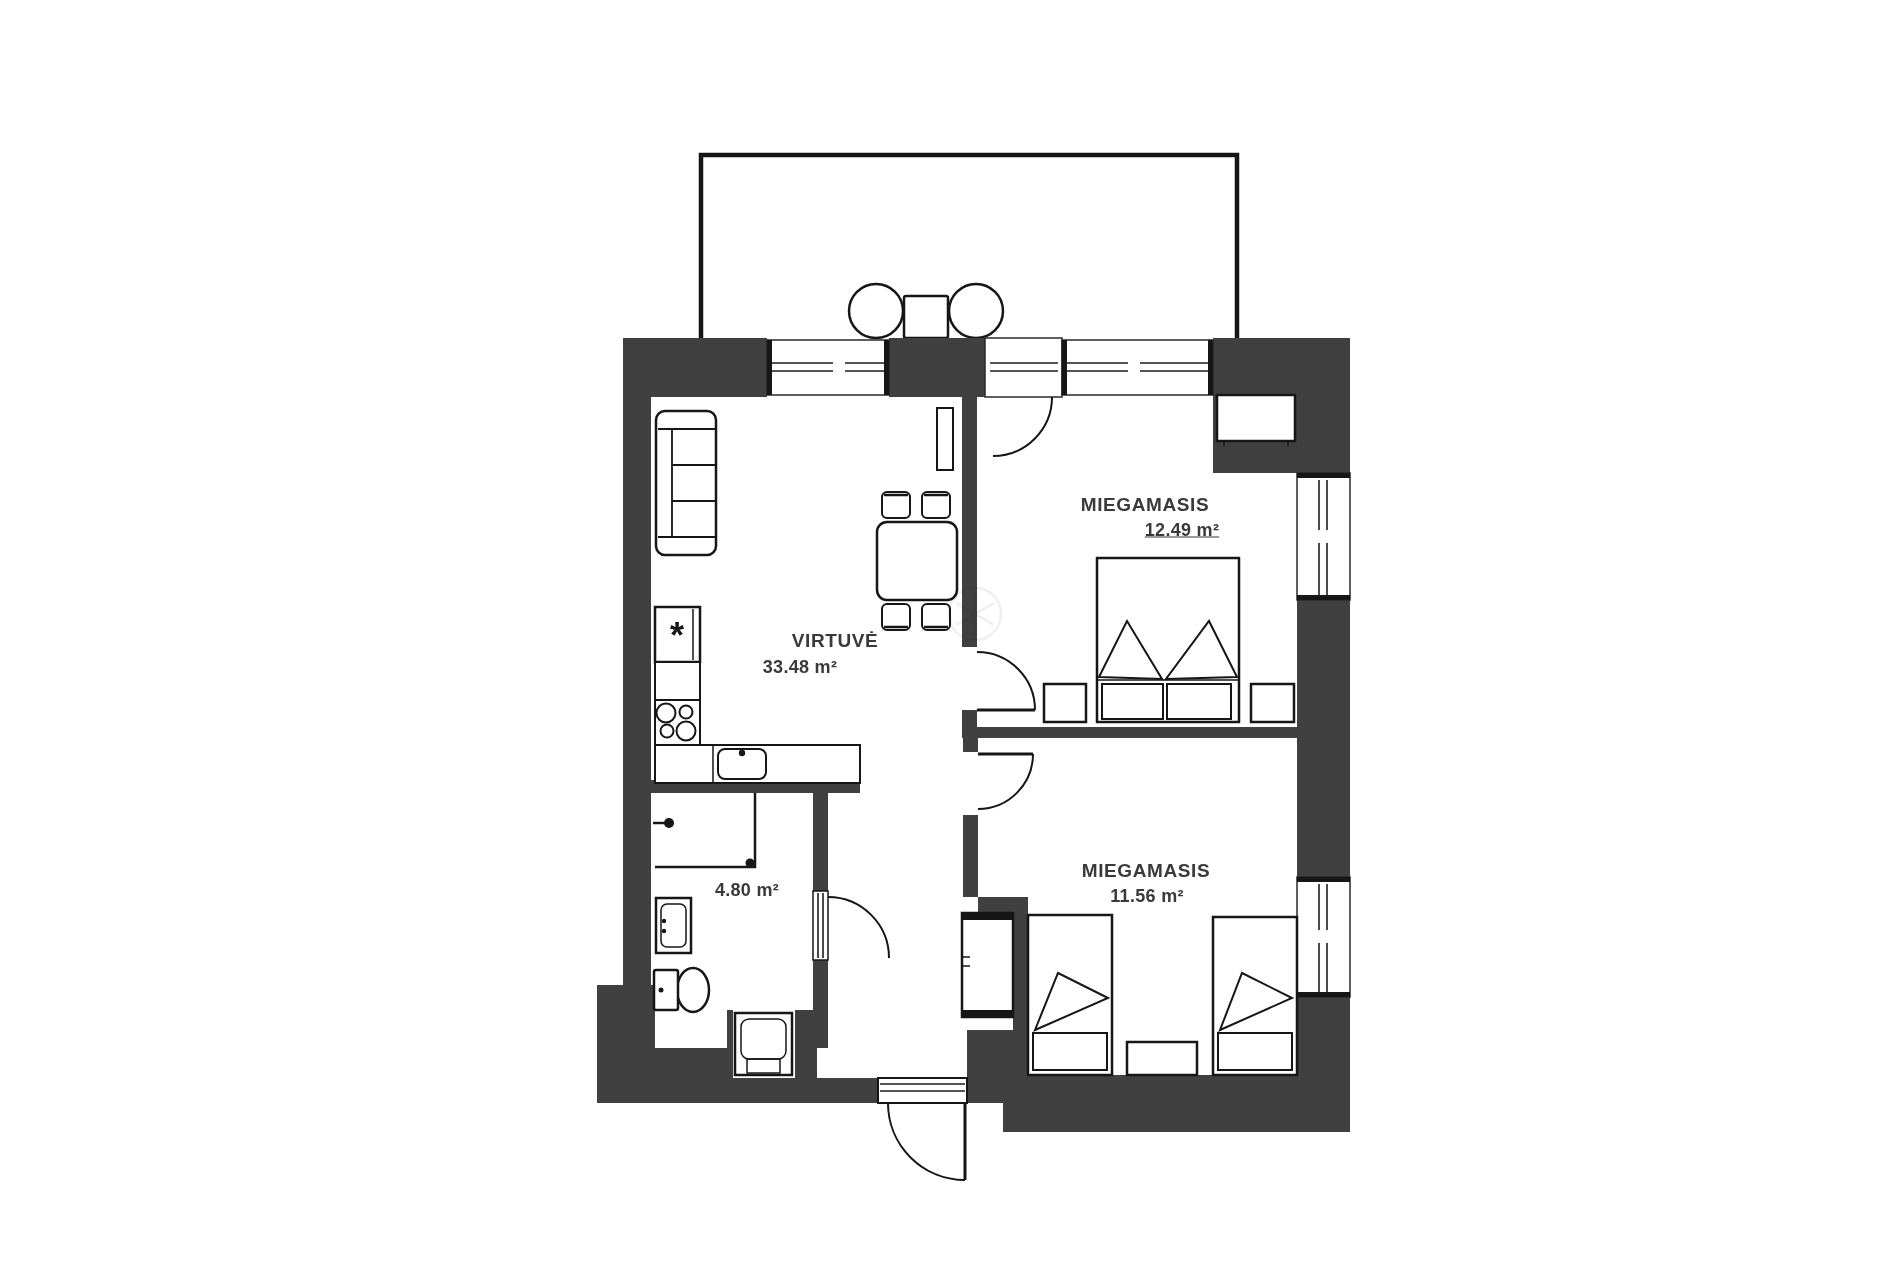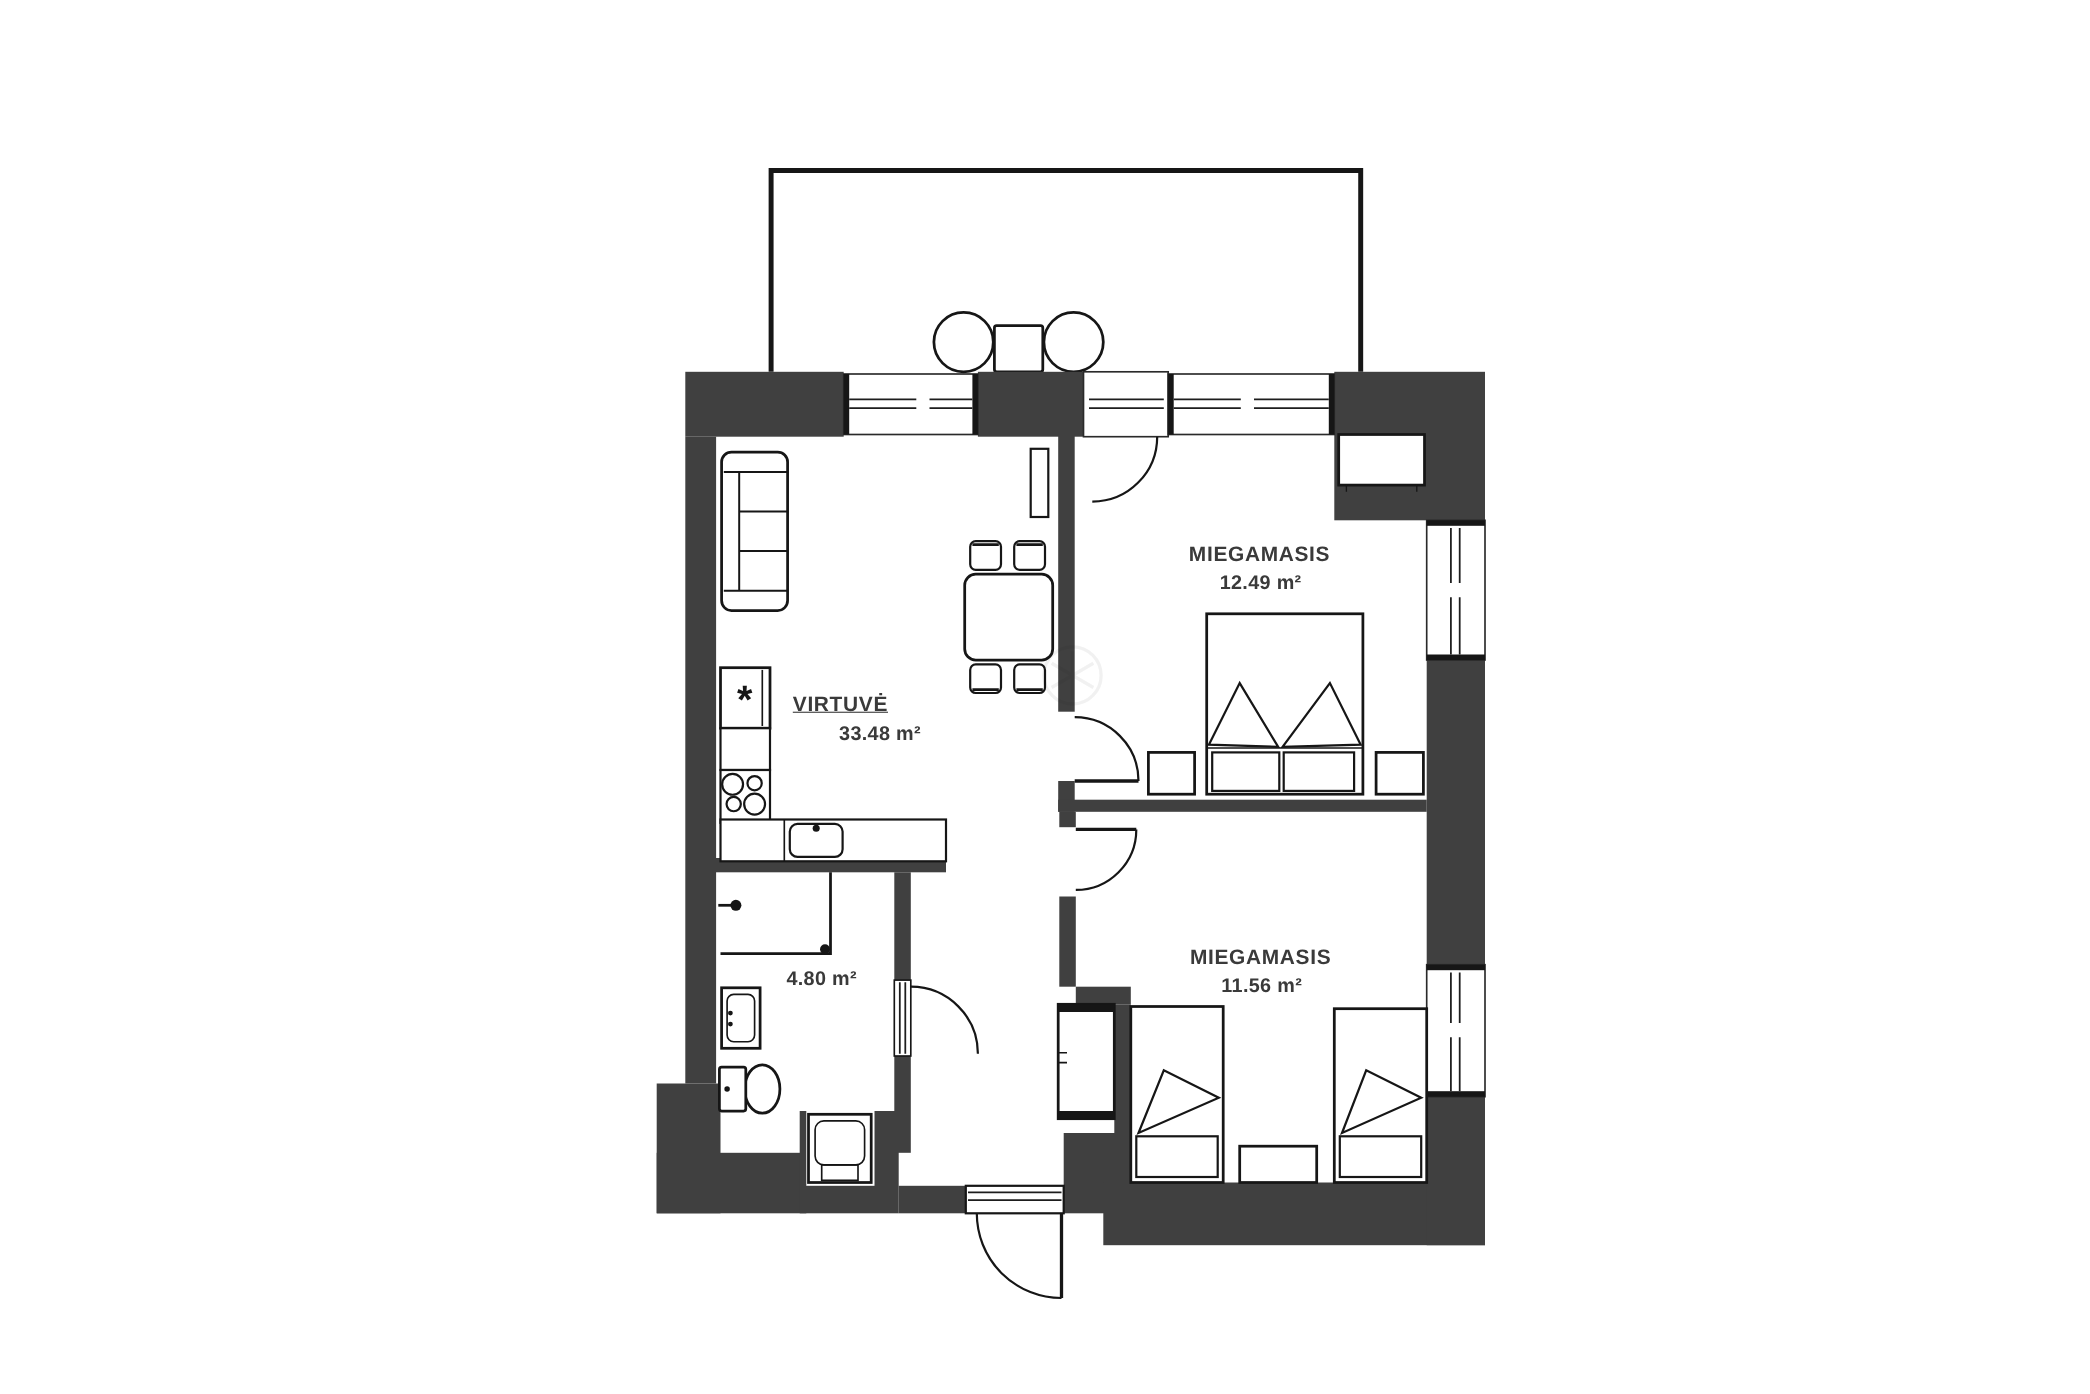--- a/index.html
+++ b/index.html
@@ -236,24 +236,24 @@
   </g>
 
   <text class="boiler-star" x="677" y="648" text-anchor="middle">*</text>
 
   <g class="wm">
     <circle class="s" stroke-width="3" cx="975" cy="614" r="26"></circle>
     <path class="s" stroke-width="3" d="M 975 592 V 636 M 956 603 L 994 625 M 956 625 L 994 603"></path>
   </g>
 </svg>
 
-<div class="room-label room-name" style="left:764px;top:641px;text-decoration:underline;">VIRTUVĖ</div>
+<div class="room-label room-name" style="left:835px;top:641px;">VIRTUVĖ</div>
 <div class="room-label room-area" style="left:800px;top:667px;">33.48 m²</div>
 
 <div class="room-label room-name" style="left:1145px;top:505px;">MIEGAMASIS</div>
-<div class="room-label room-area" style="left:1146px;top:530px;">12.49 m²</div>
+<div class="room-label room-area" style="left:1182px;top:530px;text-decoration:underline;">12.49 m²</div>
 
 <div class="room-label room-name" style="left:1146px;top:871px;">MIEGAMASIS</div>
 <div class="room-label room-area" style="left:1147px;top:896px;text-align:right;">11.56 m²</div>
 
 <div class="room-label room-area" style="left:747px;top:890px;">4.80 m²</div>
 
 </div>
 
 </body></html>

